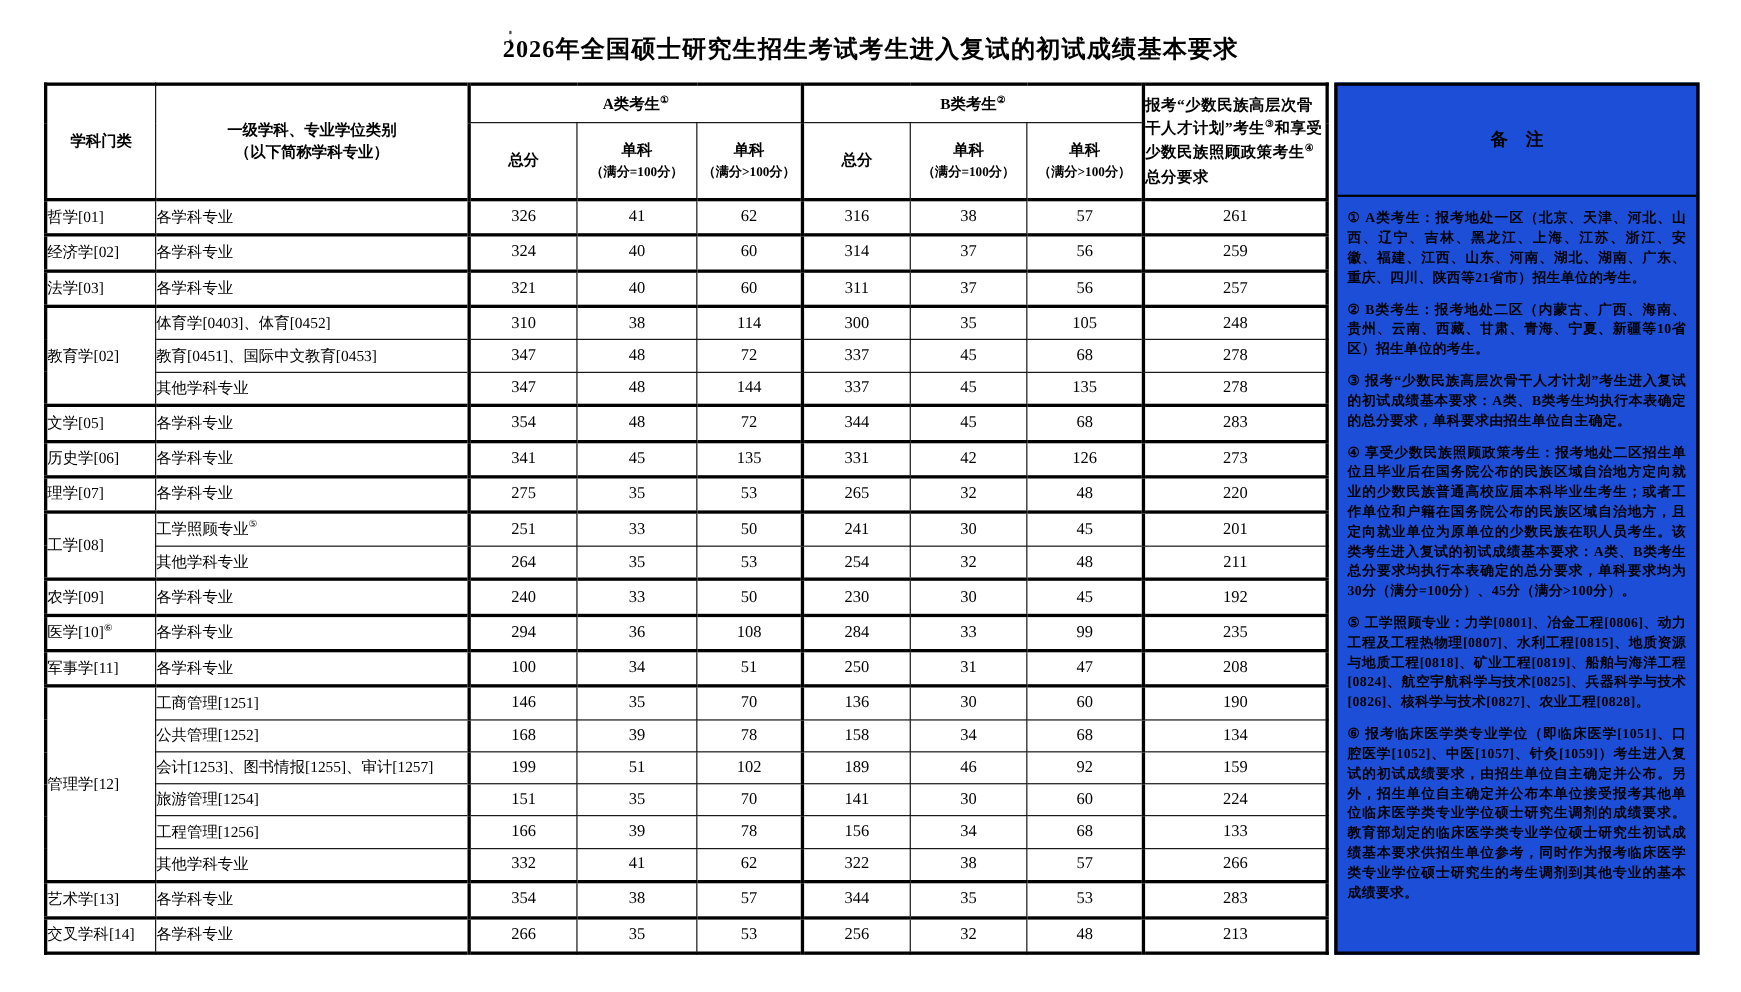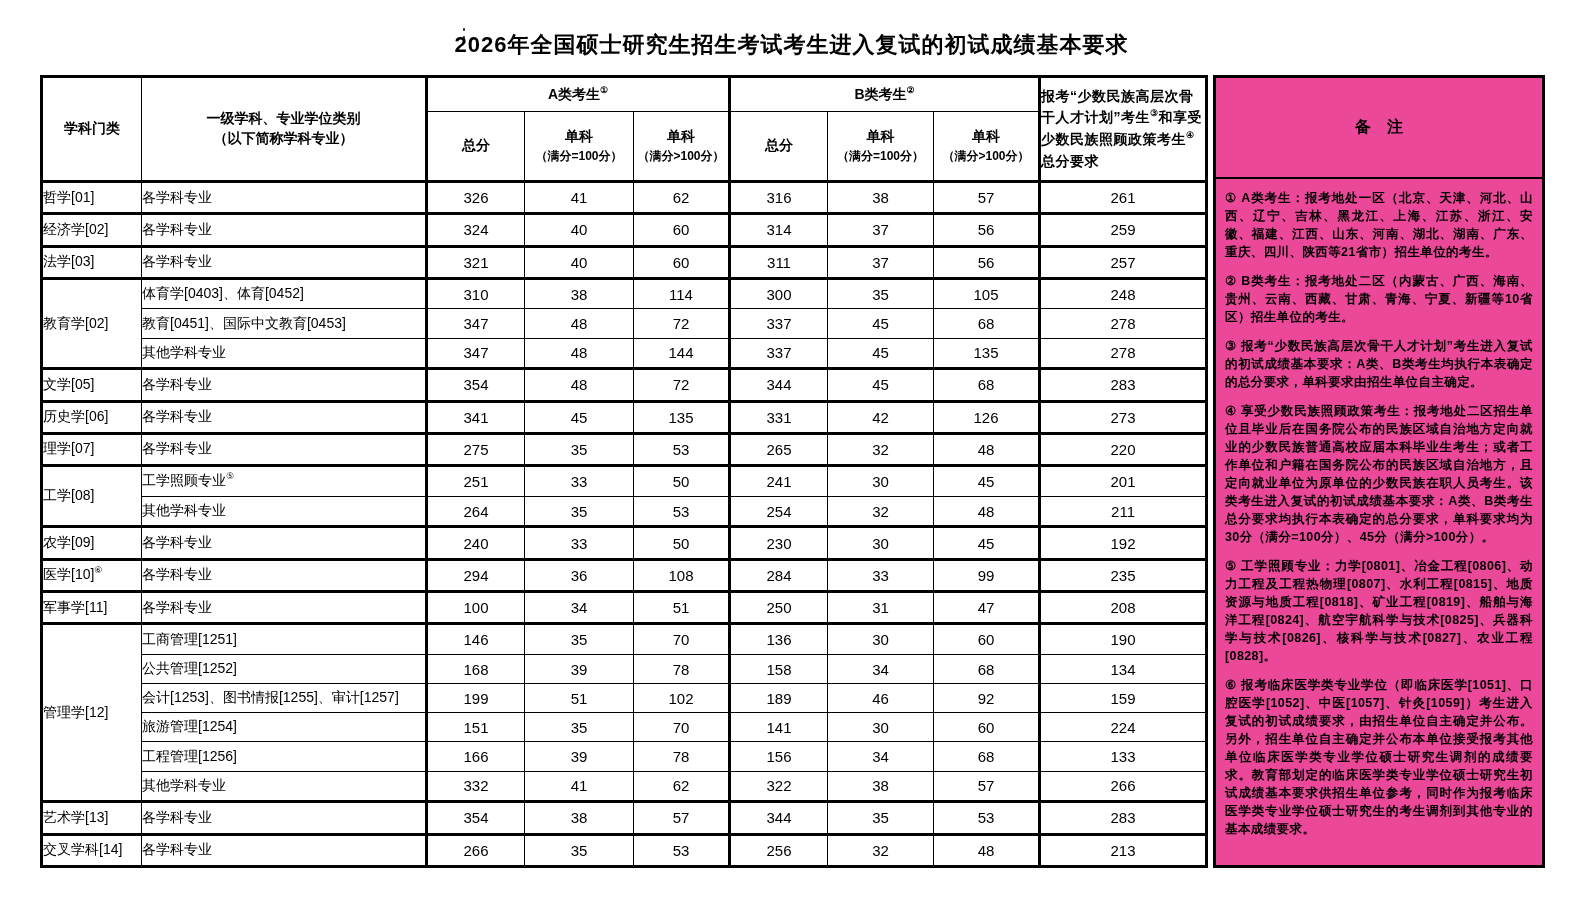--- a/index.html
+++ b/index.html
@@ -2,21 +2,21 @@
 <html><head>
 <meta charset="utf-8">
 <style>
   * { box-sizing: border-box; }
   html,body { margin:0; padding:0; background:#fff; }
   .page {
     position: relative;
     width: 1583px; height: 902px;
     background: #fff;
     color: #000;
-    font-family: Liberation Sans, sans-serif;
+    font-family: Liberation Serif, serif;
     overflow: hidden;
   }
   .doc-title {
     position: absolute; top: 30px; left: 0; width: 1583px;
     text-align: center;
     font-size: 22px; font-weight: bold; letter-spacing: 1px;
   }
   .stray-mark {
     position: absolute; left: 463px; top: 28px;
     width: 2px; height: 3px; background: #444;
@@ -47,21 +47,21 @@
   .num  { text-align: center; font-size: 15px; }
   .min-hdr {
     font-size: 13.5px; font-weight: bold; text-align: left;
     padding: 2px 7px; line-height: 1.55; letter-spacing: 0.5px;
   }
   sup.circ { font-size: 9px; vertical-align: super; line-height: 0; }
   .remarks-box {
     position: absolute; left: 1213px; top: 75px;
     width: 332px; height: 793px;
     border: 3px solid #000;
-    background: #ec4899;
+    background: #1d4ed8;
   }
   .remarks-title {
     height: 101px;
     border-bottom: 2px solid #000;
     display: flex; align-items: center; justify-content: center;
     font-weight: bold; font-size: 16px;
   }
   .remarks-body {
     padding: 10px 9px 0 9px;
     font-weight: bold;

